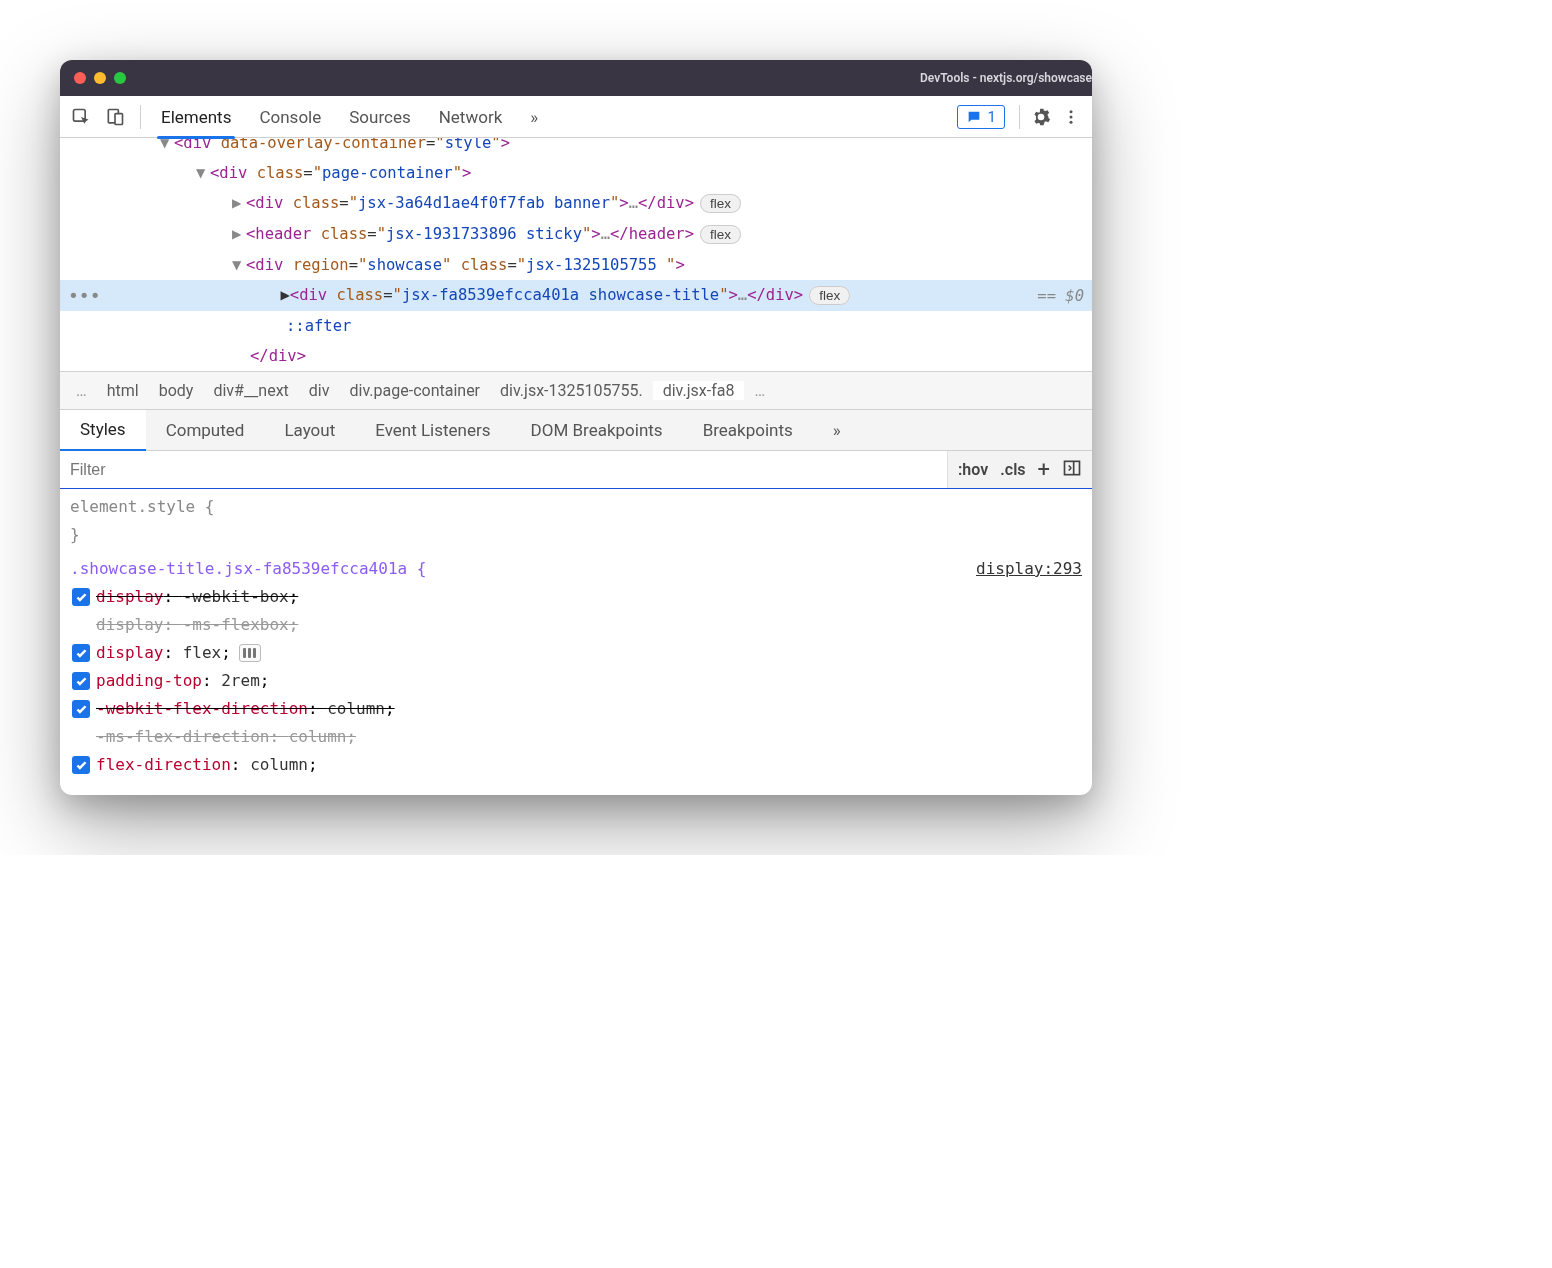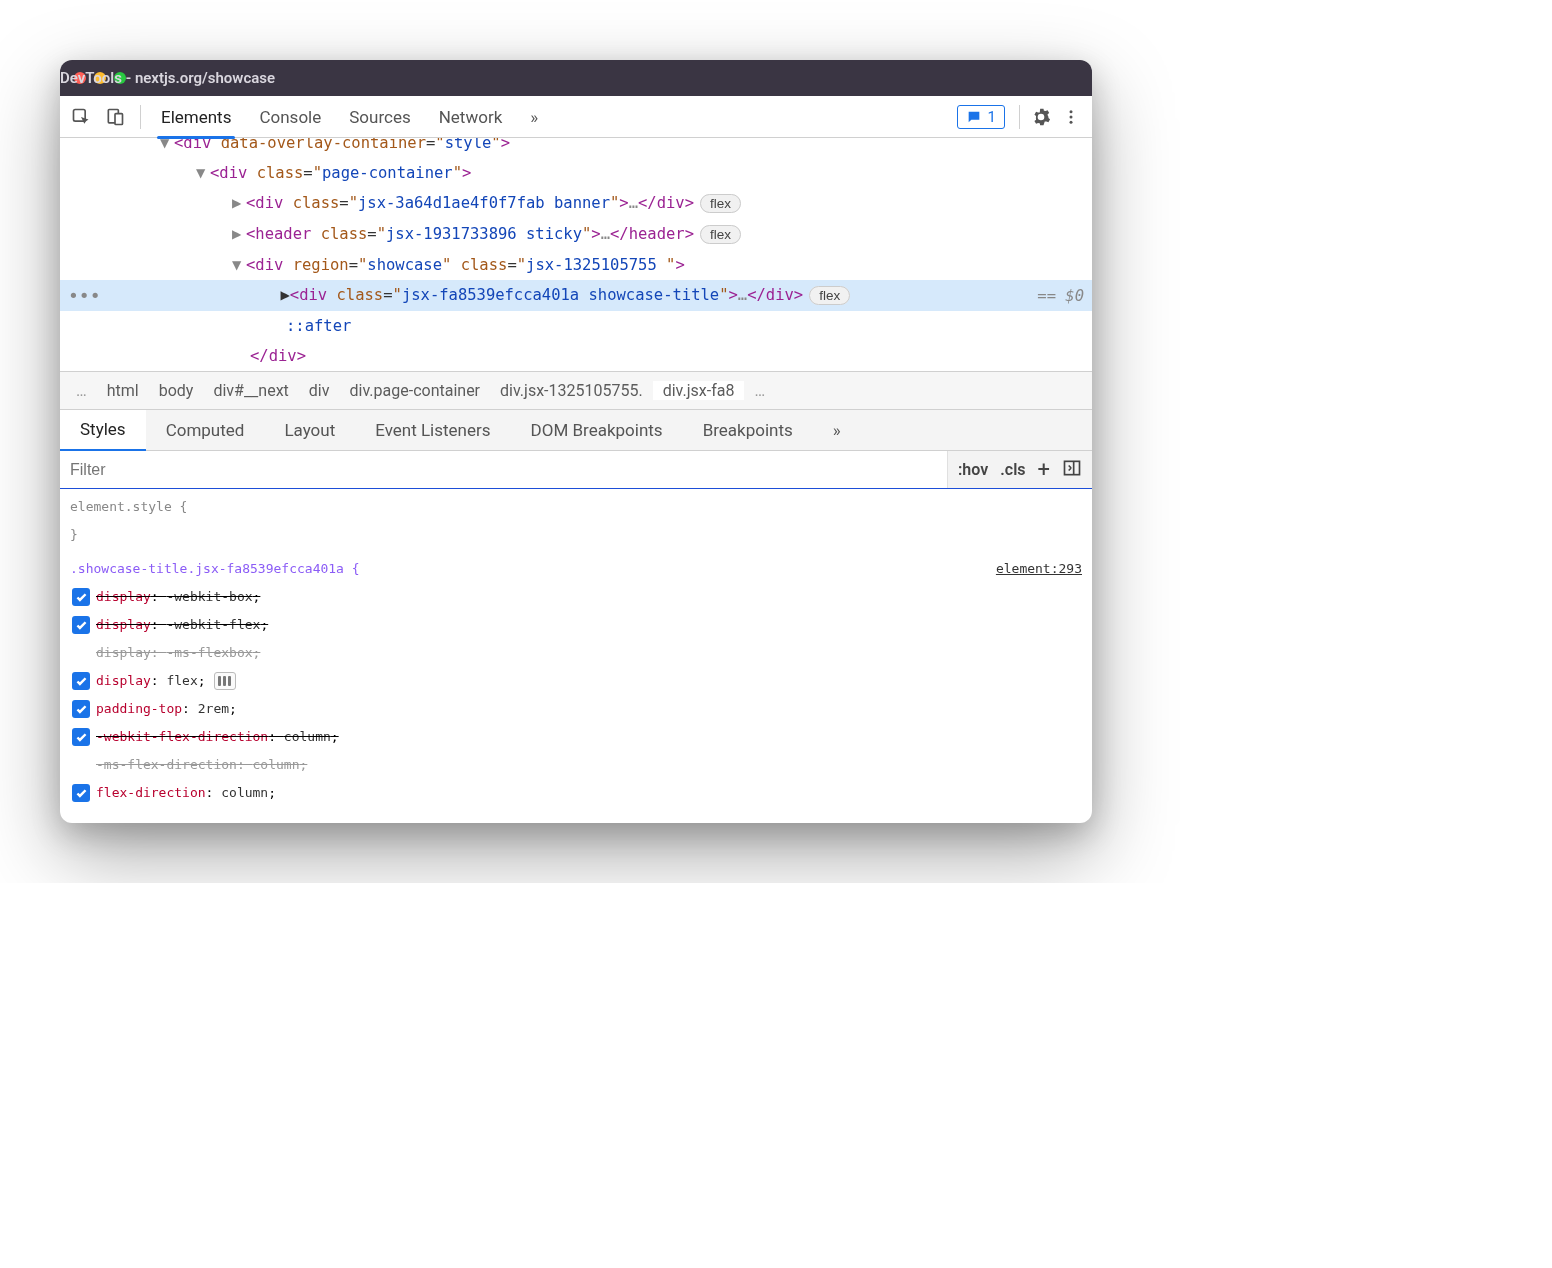--- a/index.html
+++ b/index.html
@@ -23,22 +23,22 @@
     align-items: center;
     padding: 0 14px;
     position: relative;
   }
   .traffic { display: flex; gap: 8px; }
   .tl { width: 12px; height: 12px; border-radius: 50%; }
   .tl.red { background: #ff5f57; }
   .tl.yellow { background: #febc2e; }
   .tl.green { background: #28c840; }
   .wintitle {
-    position: absolute; left: 0; right: 0; text-align: left;
-    color: #d9d6de; font-size: 15px; font-weight: 600;
+    position: absolute; left: 0; right: 0; text-align: right;
+    color: #d9d6de; font-size: 12px; font-weight: 600;
     pointer-events: none;
   }
   .toolbar {
     display: flex; align-items: center; height: 42px;
     border-bottom: 1px solid #d0d0d0; padding: 0 6px;
     font-size: 17px; color: #555;
   }
   .tb-left { display: flex; align-items: center; gap: 4px; }
   .tb-icon { width: 30px; height: 30px; display:flex; align-items:center; justify-content:center; color:#555; }
   .tb-sep { width:1px; height:24px; background:#d0d0d0; margin: 0 6px; }
@@ -98,21 +98,21 @@
   .filter-input {
     flex:1; border:none; outline:none; padding:0 10px; font-size:16px; color:#777;
     height:100%;
   }
   .filter-right { display:flex; align-items:center; gap:12px; padding:0 10px; color:#444; border-left:1px solid #e0e0e0; height:100%; background:#f3f3f3;}
   .fbtn { font-weight:600; cursor:pointer; }
   .plus { font-size:22px; font-weight:400; }
   .panel-icon { width:20px; height:20px; }
 
   .rules {
-    font-family: Menlo, Consolas, monospace; font-size:13px; line-height:28px;
+    font-family: Menlo, Consolas, monospace; font-size:16px; line-height:28px;
     padding: 4px 10px 10px 10px;
   }
   .rule-block { margin-bottom: 6px; }
   .rule-header { display:flex; justify-content:space-between; color:#333; }
   .selector { color:#8b5cf6; }
   .srclink { color:#333; text-decoration: underline; }
   .decl { display:flex; align-items:center; gap:6px; padding-left:2px; }
   .chk {
     width:18px; height:18px; border-radius:3px; background:#1a73e8; display:inline-flex;
     align-items:center; justify-content:center; flex-shrink:0;
@@ -244,38 +244,30 @@
 
   <div class="rules">
     <div class="rule-block">
       <div class="gray">element.style {</div>
       <div class="gray">}</div>
     </div>
 
     <div class="rule-block">
       <div class="rule-header">
         <span class="selector">.showcase-title.jsx-fa8539efcca401a {</span>
-        <span class="srclink">element:293</span>
+        <span class="srclink">display:293</span>
       </div>
 
       <div class="decl">
         <span class="chk">
             <svg viewBox="0 0 16 16">
               <path d="M3 8l3 3 7-7"></path>
             </svg>
           </span>
         <span class="strike"><span class="prop">display</span>: <span class="val">-webkit-box</span>;</span>
-      </div>
-      <div class="decl">
-        <span class="chk">
-            <svg viewBox="0 0 16 16">
-              <path d="M3 8l3 3 7-7"></path>
-            </svg>
-          </span>
-        <span class="strike"><span class="prop">display</span>: <span class="val">-webkit-flex</span>;</span>
       </div>
       <div class="decl nochk">
         <span class="strike dim"><span>display</span>: <span>-ms-flexbox</span>;</span>
       </div>
       <div class="decl">
         <span class="chk">
             <svg viewBox="0 0 16 16">
               <path d="M3 8l3 3 7-7"></path>
             </svg>
           </span>

